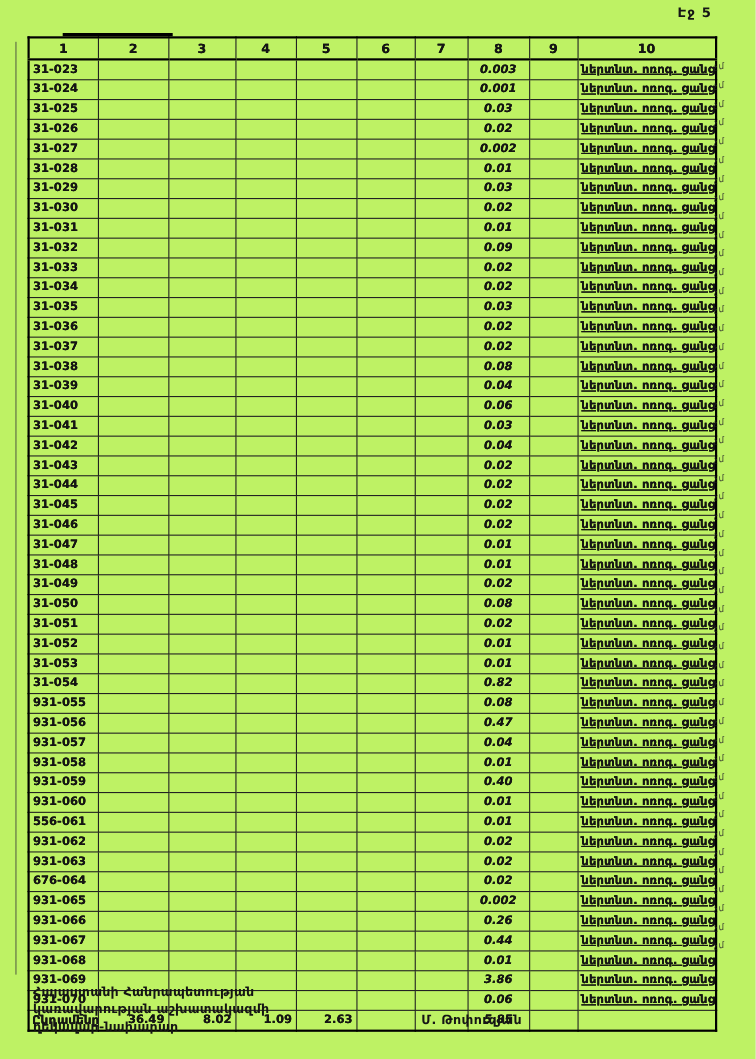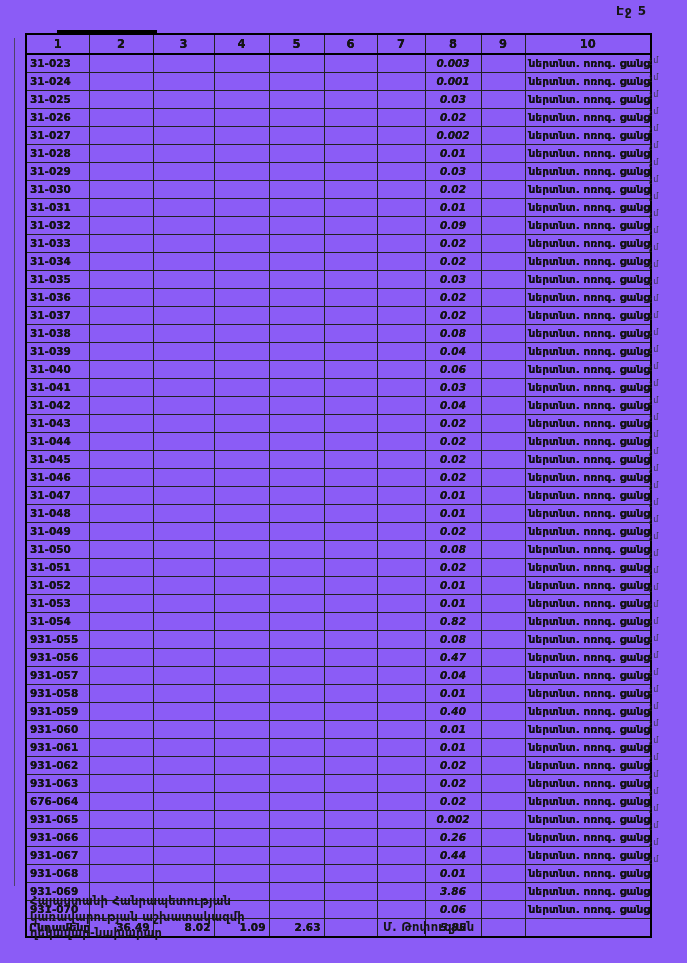--- a/index.html
+++ b/index.html
@@ -1,19 +1,19 @@
 <!DOCTYPE html>
 <html><head>
 <meta charset="utf-8">
 <style>
   html,body{margin:0;padding:0;background:#e8e8e8;}
   .page{
     position:relative;
     width:687px;height:963px;
-    background:#8b5cf6;
+    background:#bef264;
     font-family:"DejaVu Sans","Liberation Sans",sans-serif;
     color:#151515;
     overflow:hidden;
   }
   .page-label{
     position:absolute;top:4px;left:616px;
     font-size:12px;font-weight:700;letter-spacing:1px;
   }
   
   .scan-vline{
@@ -39,21 +39,21 @@
   }
   table.register thead th{
     height:18px;line-height:18px;
     font-size:11.5px;font-weight:700;text-align:center;
     border-bottom:2px solid #000;
   }
   td.c1{font-size:11px;font-weight:600;padding-left:6px;text-align:left;}
   td.c8{border-left:2px solid #000;border-right:2px solid #000;
         text-align:center;font-weight:600;font-size:10.5px;font-style:italic;}
   td.c10{border-left:2px solid #000;border-right:2px solid #000;
-         font-size:9.5px;font-weight:600;letter-spacing:.1px;text-align:right;}
+         font-size:9.5px;font-weight:600;letter-spacing:.1px;text-align:right;text-decoration:underline;}
   tfoot td{
     border-top:2px solid #000;
     height:20px;line-height:20px;
     font-weight:700;font-size:11px;text-align:right;
   }
   tfoot td.c1{font-size:11px;padding-left:2px;}
   .margin-column{
     position:absolute;left:649px;top:52px;width:30px;
     font-size:8px;color:#2b2b2b;
   }
@@ -559,21 +559,21 @@
           <td class="c3"></td>
           <td class="c4"></td>
           <td class="c5"></td>
           <td class="c6"></td>
           <td class="c7"></td>
           <td class="c8">0.01</td>
           <td class="c9"></td>
           <td class="c10">ներտնտ. ոռոգ. ցանց</td>
         </tr>
         <tr>
-          <td class="c1">931-061</td>
+          <td class="c1">556-061</td>
           <td class="c2"></td>
           <td class="c3"></td>
           <td class="c4"></td>
           <td class="c5"></td>
           <td class="c6"></td>
           <td class="c7"></td>
           <td class="c8">0.01</td>
           <td class="c9"></td>
           <td class="c10">ներտնտ. ոռոգ. ցանց</td>
         </tr>

